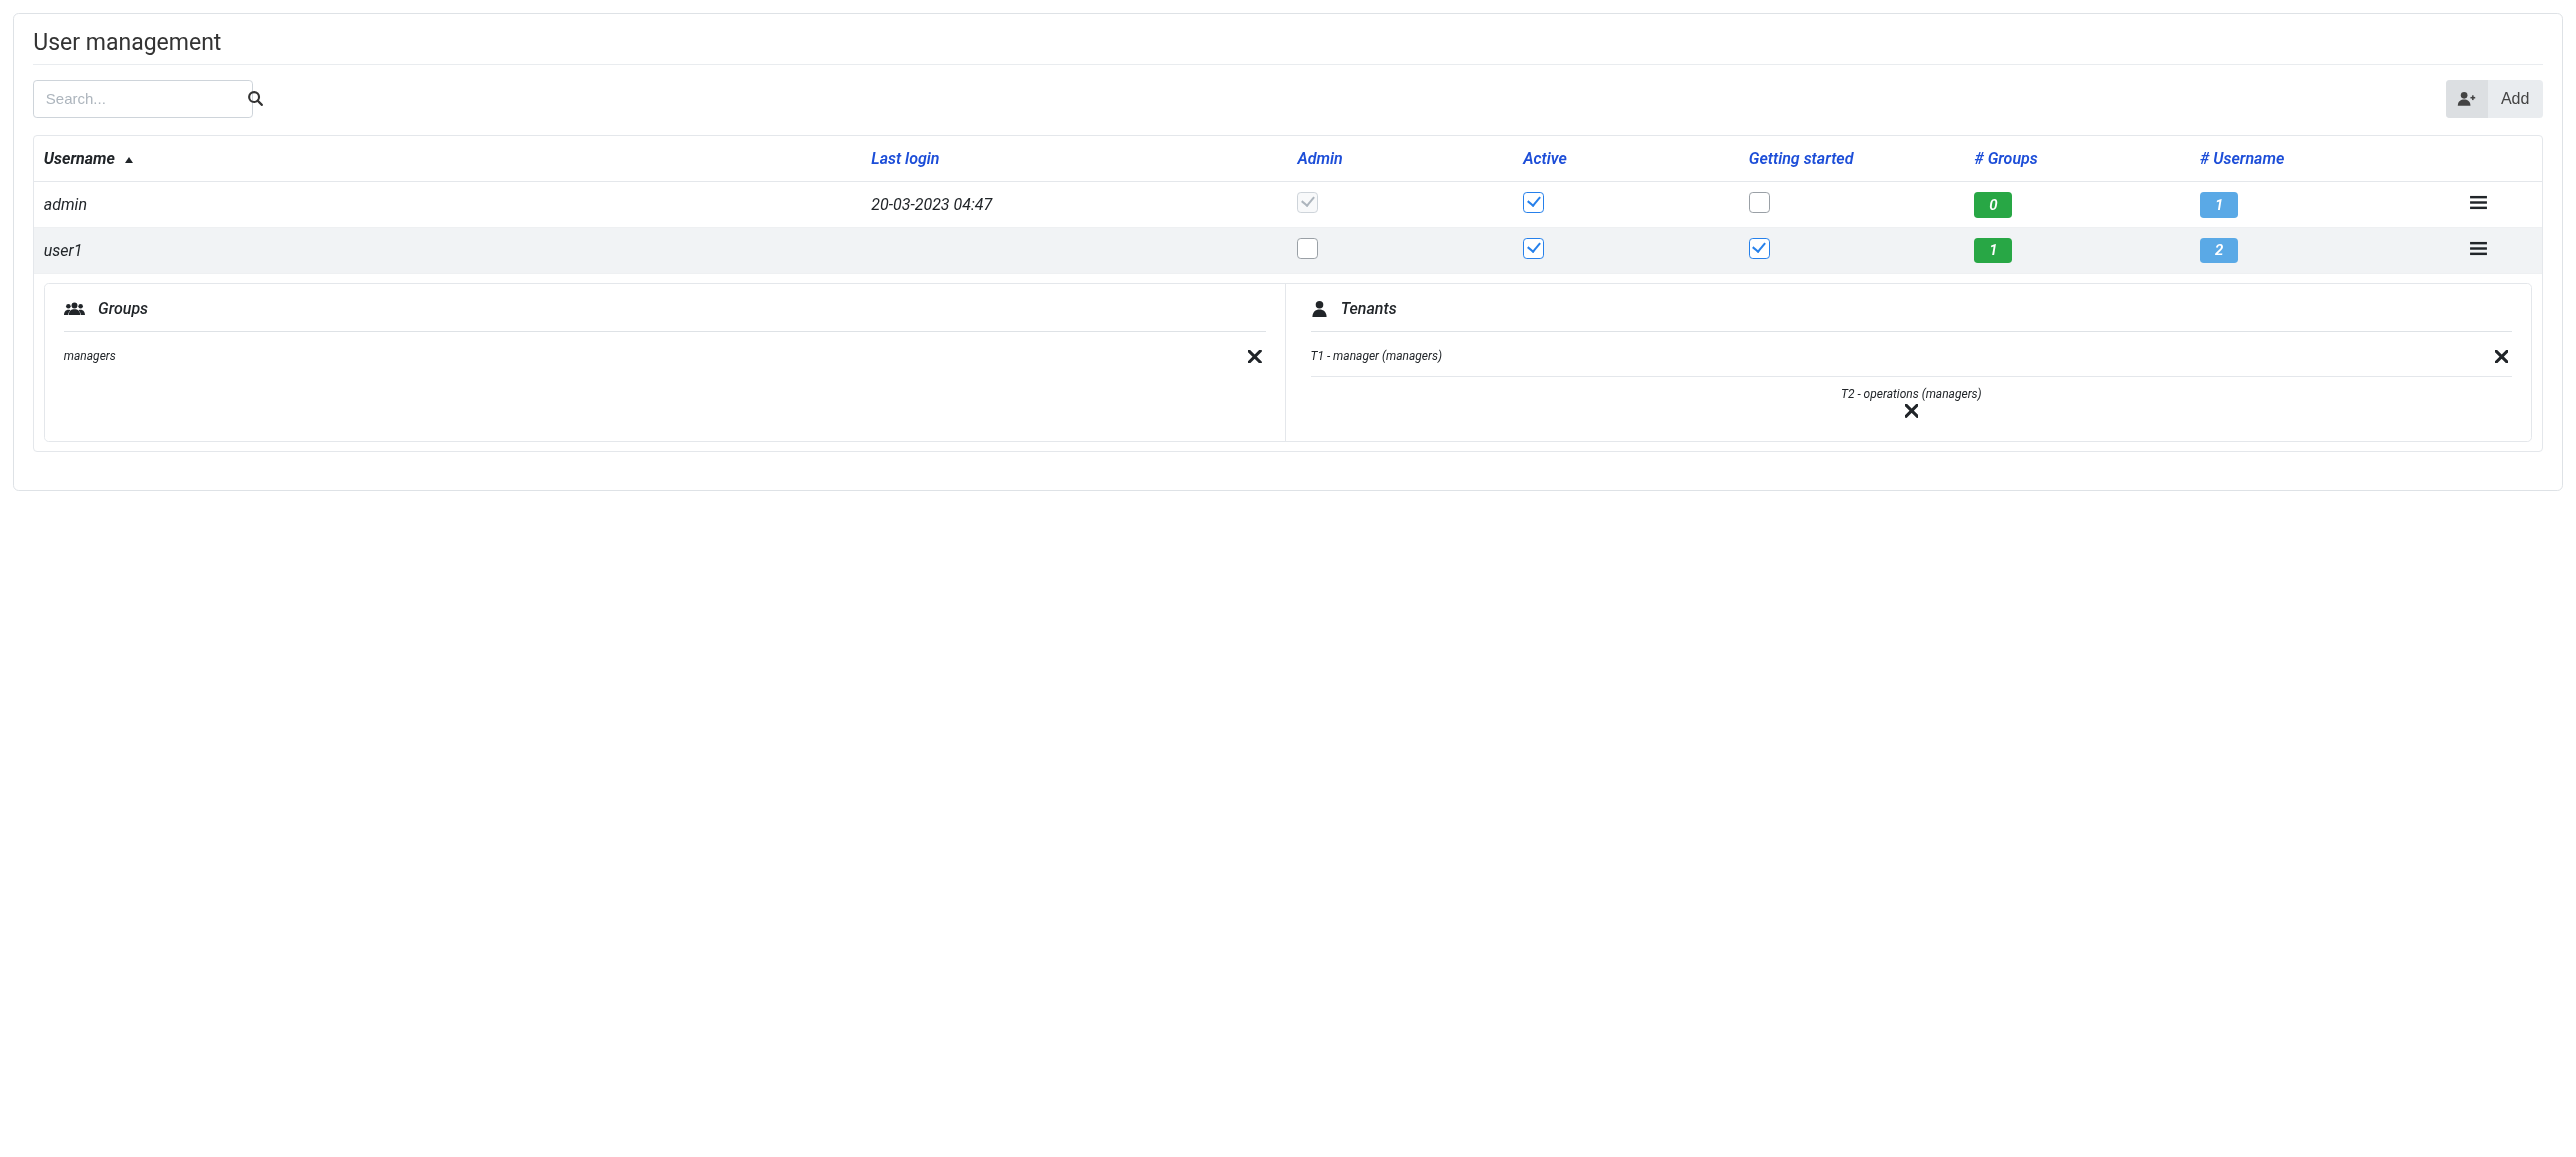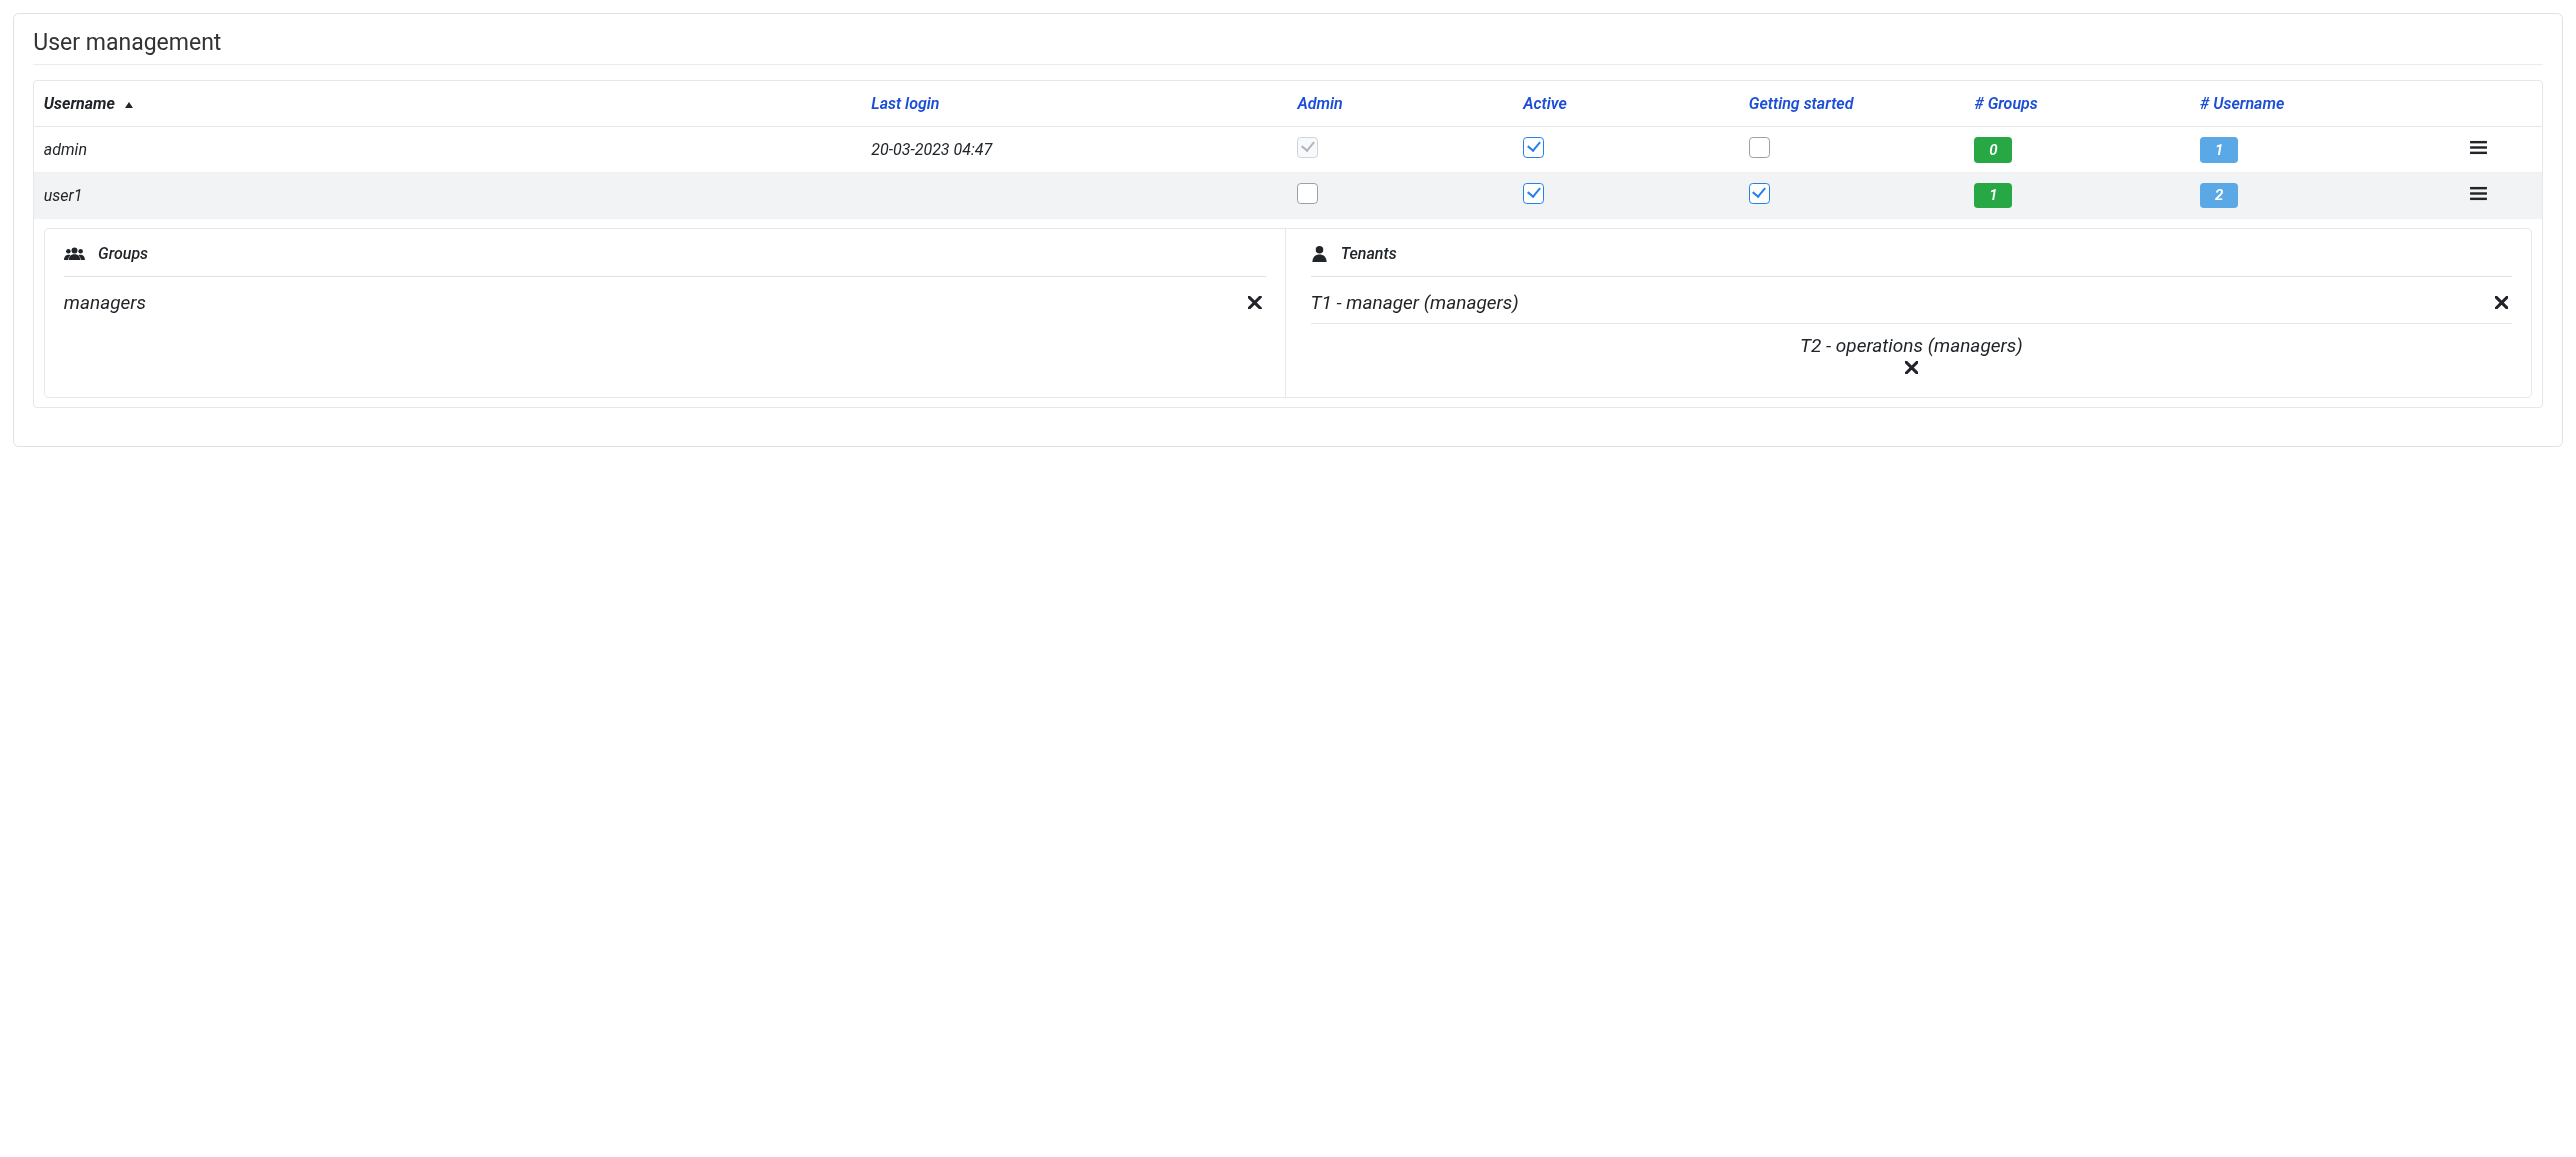--- a/index.html
+++ b/index.html
@@ -196,38 +196,62 @@
   }
   .panel-list {
     display: flex;
     flex-direction: column;
   }
   .panel-item {
     display: flex;
     justify-content: space-between;
     align-items: center;
     padding: 9.5px 0;
-    font-size: 19px;
+    font-size: 12px;
   }
   .panel-item + .panel-item { border-top: 0.9px solid #e4e7eb; flex-direction: column; }
   .remove-btn {
     background: none; border: none; cursor: pointer;
     color: #212529; padding: 3.8px;
     display: inline-flex;
   }
   svg { display: block; }
   .col-actions { width: 42px; text-align: center; }
 </style>
 </head>
 <body>
 
 <div class="wrapper">
 
   <div class="page-title">User management</div>
 
+  <div class="toolbar">
+    <div class="search-wrap">
+      <input class="search-input" type="text" placeholder="Search..." style="">
+      <button class="search-icon-btn">
+        <span>
+          <svg width="17" height="17" viewBox="0 0 24 24" fill="none" stroke="currentColor" stroke-width="3" stroke-linecap="round">
+              <circle cx="10" cy="10" r="7"></circle>
+              <line x1="21" y1="21" x2="15" y2="15"></line>
+            </svg>
+        </span>
+      </button>
+    </div>
+    <button class="add-btn">
+      <span class="icon-slot">
+        <svg width="19" height="17" viewBox="0 0 24 20" fill="currentColor">
+            <circle cx="9" cy="6" r="4.2"></circle>
+            <path d="M1 19 C1 13.5 5 11.2 9 11.2 C13 11.2 17 13.5 17 19 Z"></path>
+            <rect x="17" y="8" width="6" height="2"></rect>
+            <rect x="19" y="6" width="2" height="6"></rect>
+          </svg>
+      </span>
+      <span class="label-slot">Add</span>
+    </button>
+  </div>
 
   <div class="card">
     <table class="users">
       <colgroup>
         <col style="width:33%">
           <col style="width:17%">
           <col style="width:9%">
           <col style="width:9%">
           <col style="width:9%">
           <col style="width:9%">

